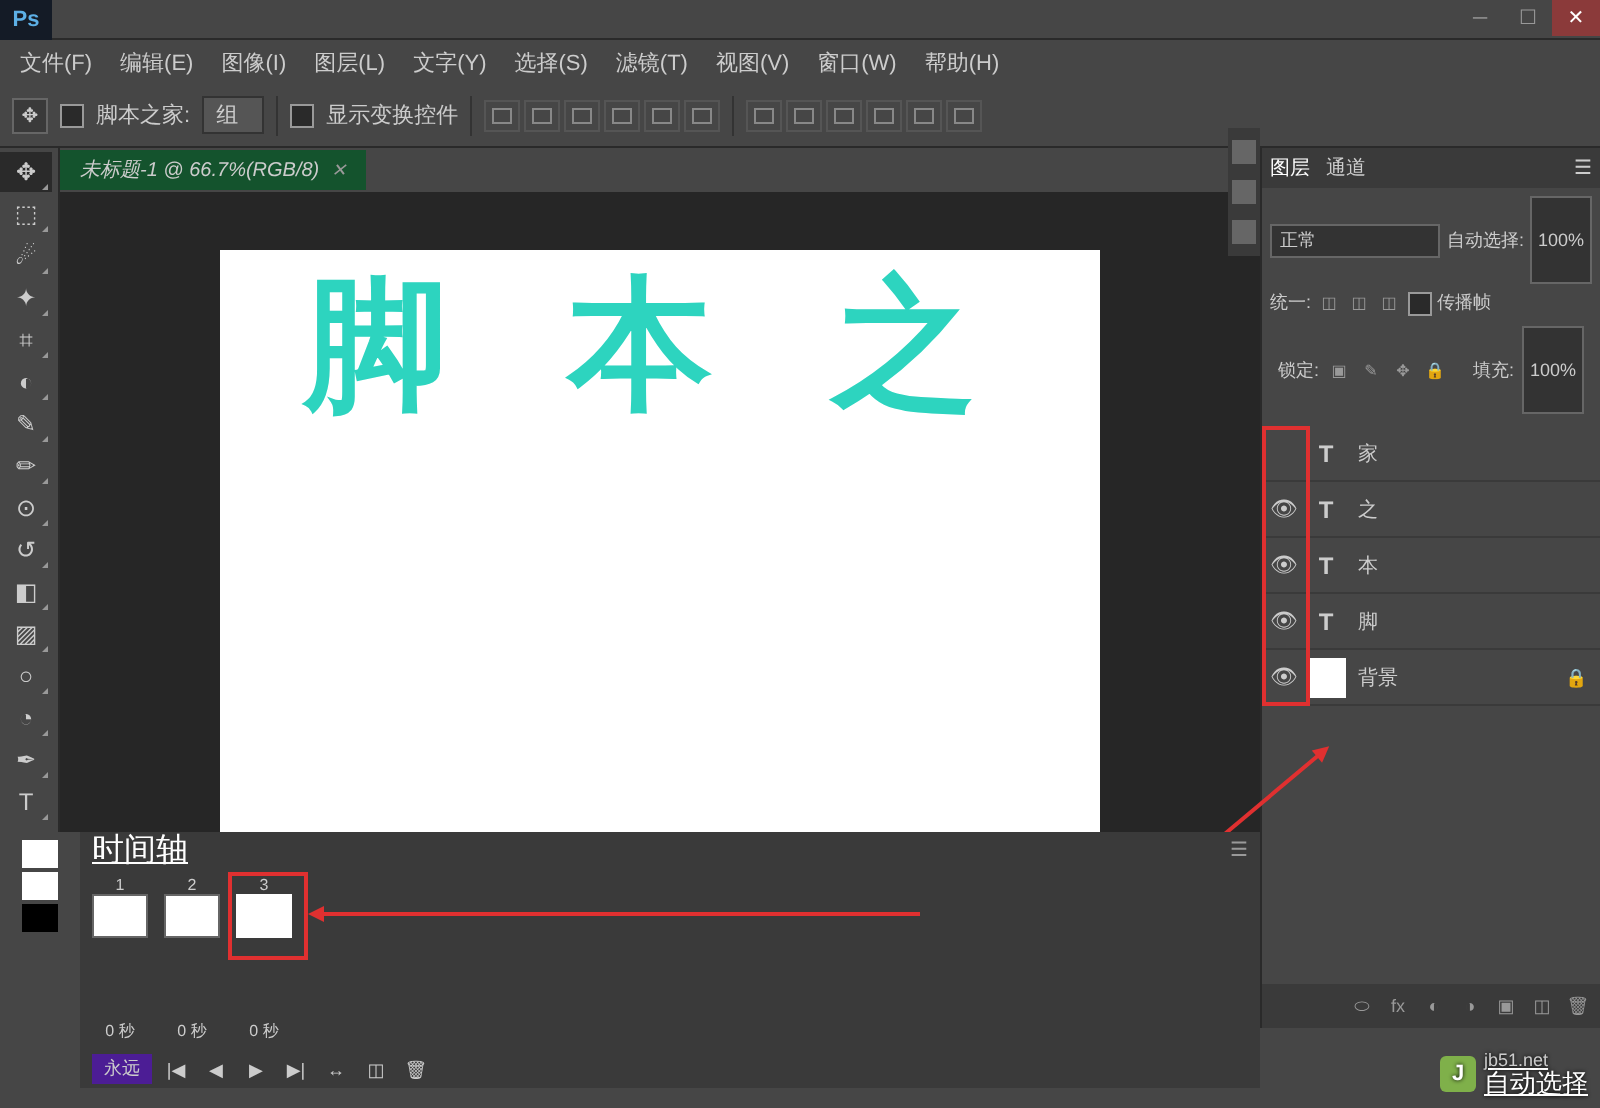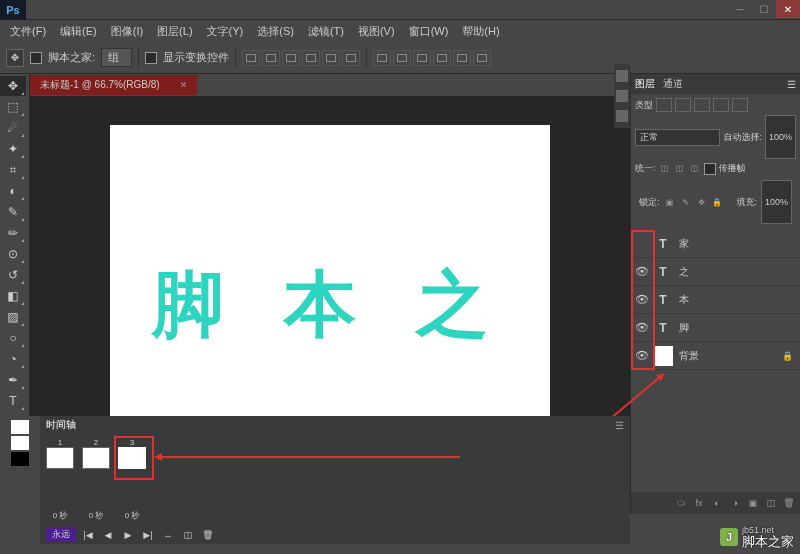--- a/index.html
+++ b/index.html
@@ -21,24 +21,24 @@
 .align-icons { display: flex; gap: 2px; }
 .align-icon { width: 18px; height: 16px; border: 1px solid #555; display: flex; align-items: center; justify-content: center; }
 .align-icon span { display: block; width: 10px; height: 8px; border: 1px solid #888; }
 .main-area { display: flex; height: 440px; }
 .toolbox { width: 30px; background: #464646; border-right: 1px solid #2a2a2a; display: flex; flex-direction: column; padding-top: 2px; gap: 1px; }
 .tool { width: 26px; height: 20px; display: flex; align-items: center; justify-content: center; color: #ccc; font-size: 12px; cursor: pointer; position: relative; }
 .tool.active { background: #2a2a2a; }
 .tool-dot { position: absolute; bottom: 1px; right: 2px; width: 0; height: 0; border-left: 3px solid transparent; border-bottom: 3px solid #999; }
 .canvas-area { flex: 1; background: #262626; display: flex; flex-direction: column; position: relative; }
 .doc-tab { background: #464646; height: 22px; display: flex; align-items: center; }
-.doc-tab-item { background: #7f1d1d; color: #ccc; font-size: 10px; padding: 3px 10px; display: flex; align-items: center; gap: 20px; }
+.doc-tab-item { background: #14532d; color: #ccc; font-size: 10px; padding: 3px 10px; display: flex; align-items: center; gap: 6px; font-style: italic; }
 .tab-close { color: #999; font-size: 9px; }
 .canvas-wrap { flex: 1; display: flex; align-items: center; justify-content: center; position: relative; }
-.canvas { width: 440px; height: 360px; background: #fff; display: flex; align-items: center; justify-content: center; }
+.canvas { width: 440px; height: 360px; background: #fff; display: flex; justify-content: center; }
 .canvas-text { color: #2dd4bf; font-size: 72px; font-weight: bold; letter-spacing: 20px; font-family: "Microsoft YaHei", SimHei, sans-serif; }
 .right-panels { width: 170px; background: #464646; border-left: 1px solid #2a2a2a; display: flex; flex-direction: column; font-size: 10px; color: #ccc; }
 .panel-tabs { display: flex; background: #3a3a3a; height: 20px; align-items: center; padding: 0 4px; gap: 8px; }
 .panel-tab { color: #ccc; font-size: 10px; }
 .panel-tab.active { color: #fff; }
 .panel-menu { margin-left: auto; font-size: 10px; }
 .layer-options { padding: 4px; display: flex; flex-direction: column; gap: 3px; }
 .layer-row { display: flex; align-items: center; gap: 3px; font-size: 9px; }
 .filter-btn { width: 16px; height: 14px; border: 1px solid #666; }
 .blend-dd { flex: 1; background: #333; border: 1px solid #666; padding: 1px 4px; }
@@ -55,39 +55,39 @@
 .layer-name { font-size: 10px; color: #ccc; padding-left: 6px; }
 .layer-lock { margin-left: auto; margin-right: 6px; font-size: 9px; color: #999; }
 .vis-highlight { position: absolute; left: 0; top: 0; width: 24px; height: 140px; border: 2px solid #e03030; pointer-events: none; }
 .panel-footer { margin-top: auto; height: 22px; background: #3a3a3a; display: flex; align-items: center; justify-content: flex-end; gap: 4px; padding: 0 4px; }
 .pf-icon { width: 14px; height: 14px; display: flex; align-items: center; justify-content: center; color: #999; font-size: 9px; }
 .bottom-area { display: flex; position: absolute; bottom: 10px; left: 0; right: 0; }
 .swatch-panel { width: 40px; background: #464646; padding: 4px; display: flex; flex-direction: column; align-items: center; gap: 2px; }
 .swatch { width: 18px; height: 14px; }
 .timeline-panel { flex: 1; background: #3a3a3a; margin-right: 170px; }
 .timeline-header { background: #3a3a3a; height: 18px; display: flex; align-items: center; padding: 0 6px; }
-.timeline-title { font-size: 10px; color: #fff; }
+.timeline-title { font-size: 16px; color: #fff; text-decoration: underline; }
 .timeline-close { margin-left: auto; font-size: 10px; color: #999; }
 .frames-row { display: flex; align-items: center; gap: 4px; padding: 4px; position: relative; }
 .frame { width: 32px; display: flex; flex-direction: column; align-items: center; }
 .frame-num { font-size: 8px; color: #ccc; }
 .frame-thumb { width: 28px; height: 22px; background: #fff; border: 1px solid #666; }
 .frame.active .frame-thumb { border: 2px solid #fff; }
 .frame-delay { font-size: 8px; color: #ccc; margin-top: 41px; }
 .frame-highlight { position: absolute; left: 74px; top: 2px; width: 40px; height: 44px; border: 2px solid #e03030; pointer-events: none; }
 .frame-arrow { position: absolute; left: 120px; top: 22px; width: 300px; height: 2px; background: linear-gradient(to right, #e03030, #e03030); pointer-events: none; }
 .frame-arrow::before { content: ''; position: absolute; left: -6px; top: -3px; border-right: 8px solid #e03030; border-top: 4px solid transparent; border-bottom: 4px solid transparent; }
 .timeline-controls { display: flex; align-items: center; gap: 4px; padding: 2px 6px; background: #3a3a3a; }
 .tl-dd { font-size: 9px; color: #ccc; background: #4c1d95; padding: 1px 6px; }
 .tl-btn { width: 16px; height: 14px; display: flex; align-items: center; justify-content: center; color: #ccc; font-size: 9px; }
 .canvas-arrow { position: absolute; left: 530px; top: 280px; width: 100px; height: 2px; background: #e03030; transform: rotate(-40deg); transform-origin: right center; pointer-events: none; }
 .canvas-arrow::after { content: ''; position: absolute; right: -6px; top: -3px; border-left: 8px solid #e03030; border-top: 4px solid transparent; border-bottom: 4px solid transparent; }
 .watermark { position: absolute; bottom: 6px; right: 6px; color: #fff; font-size: 13px; display: flex; align-items: center; gap: 4px; text-shadow: 0 0 2px #000; }
 .wm-logo { width: 18px; height: 18px; background: #7fb04a; border-radius: 3px; display: flex; align-items: center; justify-content: center; font-size: 11px; font-weight: bold; color: #fff; }
-.wm-text { display: flex; flex-direction: column; line-height: 1; }
+.wm-text { display: flex; flex-direction: column; line-height: 1; text-decoration: underline; }
 .wm-url { font-size: 9px; color: #ccc; }
 .collapsed-strip { position: absolute; right: 170px; top: 64px; width: 16px; background: #3a3a3a; display: flex; flex-direction: column; gap: 8px; padding: 6px 0; align-items: center; }
 .strip-icon { width: 12px; height: 12px; background: #666; }
 </style>
 </head>
 <body>
 
 <div class="titlebar">
   <div class="titlebar-left">
     <div class="ps-logo">Ps</div>
@@ -211,28 +211,20 @@
   </div>
 
   <div class="right-panels">
     <div class="panel-tabs">
       <span class="panel-tab active">图层</span>
       <span class="panel-tab">通道</span>
       <span class="panel-menu">☰</span>
     </div>
     <div class="layer-options">
       <div class="layer-row">
-        <span>类型</span>
-        <div class="filter-btn"></div>
-        <div class="filter-btn"></div>
-        <div class="filter-btn"></div>
-        <div class="filter-btn"></div>
-        <div class="filter-btn"></div>
-      </div>
-      <div class="layer-row">
         <div class="blend-dd">正常</div>
         <span class="opacity-label">自动选择:</span>
         <span class="opacity-val">100%</span>
       </div>
       <div class="layer-row">
         <span>统一:</span>
         <div class="lock-icon">◫</div>
         <div class="lock-icon">◫</div>
         <div class="lock-icon">◫</div>
         <div class="checkbox"></div>
@@ -329,15 +321,15 @@
       <div class="tl-btn">◫</div>
       <div class="tl-btn">🗑</div>
     </div>
   </div>
 </div>
 
 <div class="watermark">
   <div class="wm-logo">J</div>
   <div class="wm-text">
     <span class="wm-url">jb51.net</span>
-    <span>脚本之家</span>
+    <span>自动选择</span>
   </div>
 </div>
 
 </body></html>

